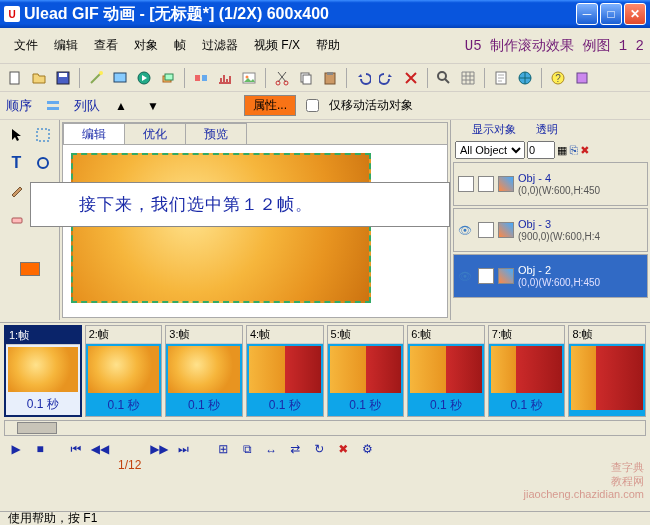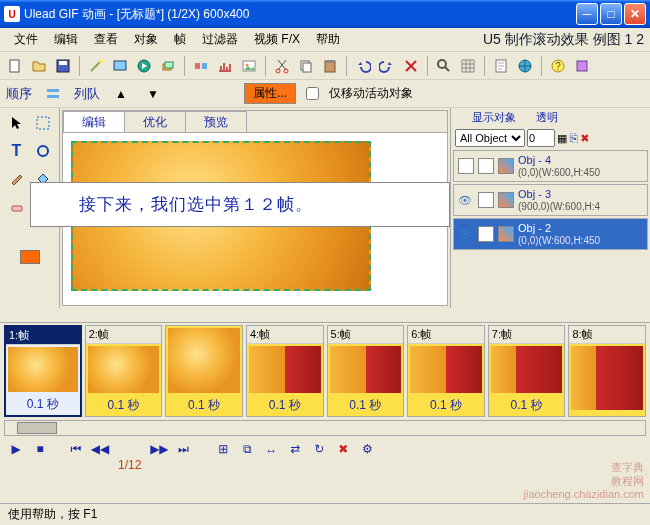--- a/index.html
+++ b/index.html
@@ -1,29 +1,29 @@
 <!DOCTYPE html>
 <html><head>
 <meta charset="utf-8">
 <style>
 * { margin: 0; padding: 0; box-sizing: border-box; font-family: "Microsoft YaHei", SimSun, sans-serif; }
 body { width: 650px; height: 525px; background: #ece9d8; overflow: hidden; position: relative; font-size: 12px; }
 
 
 .titlebar { height: 28px; background: linear-gradient(to bottom, #3b8cff 0%, #0855dd 10%, #0855dd 85%, #0342b8 100%); display: flex; align-items: center; padding: 0 4px; color: #fff; }
 .titlebar .appicon { width: 16px; height: 16px; background: #fff; border-radius: 2px; margin-right: 4px; display: inline-flex; align-items: center; justify-content: center; font-size: 10px; color: #d00; font-weight: bold; }
-.titlebar .title { flex: 1; font-size: 12px; font-weight: normal; }
+.titlebar .title { flex: 1; font-size: 16px; font-weight: bold; }
 .winbtns { display: flex; gap: 2px; }
 .winbtn { width: 22px; height: 22px; background: linear-gradient(to bottom, #7fb3ff, #1a5fd4); border: 1px solid #fff; border-radius: 3px; color: #fff; display: inline-flex; align-items: center; justify-content: center; font-size: 12px; font-weight: bold; }
 .winbtn.close { background: linear-gradient(to bottom, #ff8a6d, #e24a2c); }
 
 
-.menubar { height: 24px; background: #ece9d8; display: flex; align-items: center; padding: 0 6px; border-bottom: 1px solid #d4d0c8; }
+.menubar { height: 36px; background: #ece9d8; display: flex; align-items: center; padding: 0 6px; border-bottom: 1px solid #d4d0c8; }
 .menubar .item { padding: 2px 8px; color: #000; }
-.menubar .rtext { margin-left: auto; color: #0f172a; font-size: 14px; }
+.menubar .rtext { margin-left: auto; color: #701a75; font-size: 14px; font-family: Liberation Mono, monospace; }
 
 
 .toolbar { height: 28px; background: #ece9d8; display: flex; align-items: center; padding: 0 4px; gap: 2px; border-bottom: 1px solid #d4d0c8; }
 .toolbar .sep { width: 1px; height: 20px; background: #aaa; margin: 0 3px; }
 .tbtn { width: 22px; height: 22px; display: inline-flex; align-items: center; justify-content: center; border: 1px solid transparent; }
 .toolbar svg { width: 16px; height: 16px; }
 
 
 .seqrow { height: 28px; display: flex; align-items: center; padding: 0 6px; gap: 10px; border-bottom: 1px solid #d4d0c8; }
 .seqrow .blue { color: #1a2aa8; font-size: 13px; }
@@ -40,54 +40,54 @@
 .canvasarea { flex: 1; position: relative; background: #fff; border: 1px solid #aaa; margin: 2px; overflow: hidden; }
 .canvasarea .tabs { height: 22px; display: flex; background: #ece9d8; border-bottom: 1px solid #aaa; }
 .canvasarea .tabs .tab { padding: 2px 18px; border: 1px solid #aaa; border-bottom: none; background: #ece9d8; margin-right: -1px; color: #1a2aa8; }
 .canvasarea .tabs .tab.active { background: #fff; }
 .canvasimg { position: absolute; top: 30px; left: 8px; width: 300px; height: 150px; background: radial-gradient(circle at 40% 40%, #ffe28c, #f6b63c 40%, #e89420 70%, #cc7310); border: 2px dashed #3a6; }
 
 .rightpanel { width: 200px; background: #ece9d8; border-left: 1px solid #aaa; display: flex; flex-direction: column; font-size: 11px; }
 .rightpanel .rlabels { display: flex; padding: 2px 6px; gap: 20px; color: #1a2aa8; margin-left: 15px; }
 .rightpanel .filters { display: flex; padding: 2px 4px; gap: 2px; align-items: center; }
 .rightpanel .filters select, .rightpanel .filters input { font-size: 11px; height: 18px; }
-.rightpanel .obj { display: flex; align-items: center; height: 32px; border: 1px solid #aaa; margin: 1px 2px; padding: 0 4px; gap: 4px; }
+.rightpanel .obj { display: flex; align-items: center; height: 44px; border: 1px solid #aaa; margin: 1px 2px; padding: 0 4px; gap: 4px; }
 .rightpanel .obj.sel { background: #316ac5; color: #fff; }
 .rightpanel .obj .sw { width: 16px; height: 16px; border: 1px solid #888; background: #fff; }
 .rightpanel .obj .eye { width: 16px; color: #3b7cc4; }
 .rightpanel .obj .info { flex: 1; line-height: 1.1; }
 .rightpanel .obj .name { color: #1a2aa8; }
 .rightpanel .obj.sel .name { color: #fff; }
 .rightpanel .obj .coord { font-size: 10px; color: #555; }
 .rightpanel .obj.sel .coord { color: #e0e0ff; }
 
 
 .overlay { position: absolute; top: 182px; left: 30px; width: 420px; background: #fff; border: 1px solid #888; padding: 8px 12px; color: #1a2aa8; font-size: 17px; line-height: 1.6; z-index: 50; letter-spacing: 1px; }
 
 
 .timeline { position: absolute; top: 322px; left: 0; right: 0; height: 138px; background: #ece9d8; border-top: 1px solid #aaa; }
 .frames { display: flex; height: 97px; overflow: hidden; padding: 2px 4px; gap: 3px; }
-.frame { width: 80px; height: 92px; border: 1px solid #aaa; background: #fde047; display: flex; flex-direction: column; }
+.frame { width: 80px; height: 92px; border: 1px solid #aaa; background: #0ea5e9; display: flex; flex-direction: column; }
 .frame.sel { border: 2px solid #0a246a; background: #e8effb; }
 .frame .lbl { font-size: 11px; padding: 1px 3px; color: #000; background: #ece9d8; border-bottom: 1px solid #ccc; }
 .frame.sel .lbl { background: #0a246a; color: #fff; }
 .frame .thumb { flex: 1; margin: 2px; background: radial-gradient(circle at 40% 40%, #ffe28c, #f6b63c 40%, #e89420 70%); }
 .frame .thumb.mix { background: linear-gradient(to right, #f6b63c 0%, #e89420 50%, #cc2a2a 50%, #a01818 100%); }
 .frame .thumb.mix2 { background: linear-gradient(to right, #f6b63c 0%, #e89420 35%, #cc2a2a 35%, #a01818 100%); }
 .frame .dur { font-size: 12px; text-align: center; color: #1a2aa8; padding: 2px 0; }
 .tlscroll { height: 16px; background: #ece9d8; border: 1px solid #aaa; margin: 0 4px; position: relative; }
 .tlscroll .sthumb { position: absolute; left: 12px; top: 1px; width: 40px; height: 12px; background: #c8c4b8; border: 1px solid #888; }
 
 
 .playback { height: 26px; display: flex; align-items: center; gap: 4px; padding: 0 6px; }
 .playback .pbtn { width: 20px; height: 20px; display: inline-flex; align-items: center; justify-content: center; color: #1a2aa8; }
 .playback .counter { color: #c2410c; padding: 0 4px; margin-top: 32px; }
 
 
-.statusbar { position: absolute; bottom: 0; left: 0; right: 0; height: 22px; background: #ece9d8; border-top: 1px solid #aaa; display: flex; align-items: center; padding: 0 8px; font-size: 12px; }
+.statusbar { position: absolute; bottom: 0; left: 0; right: 0; height: 14px; background: #ece9d8; border-top: 1px solid #aaa; display: flex; align-items: center; padding: 0 8px; font-size: 12px; }
 
 
 .watermark { position: absolute; right: 6px; bottom: 24px; color: rgba(180, 30, 30, 0.4); font-size: 11px; text-align: right; line-height: 1.2; font-family: SimSun; z-index: 100; }
 </style>
 </head>
 <body>
 
 <div class="titlebar">
   <span class="appicon">U</span>
   <span class="title">Ulead GIF 动画 - [无标题*] (1/2X)   600x400</span>
@@ -366,20 +366,21 @@
         <div class="lbl">1:帧</div>
         <div class="thumb "></div>
         <div class="dur">0.1 秒</div>
       </div>
       <div class="frame">
         <div class="lbl">2:帧</div>
         <div class="thumb "></div>
         <div class="dur">0.1 秒</div>
       </div>
       <div class="frame">
+        <div class="lbl">3:帧</div>
         <div class="thumb "></div>
         <div class="dur">0.1 秒</div>
       </div>
       <div class="frame">
         <div class="lbl">4:帧</div>
         <div class="thumb mix"></div>
         <div class="dur">0.1 秒</div>
       </div>
       <div class="frame">
         <div class="lbl">5:帧</div>

